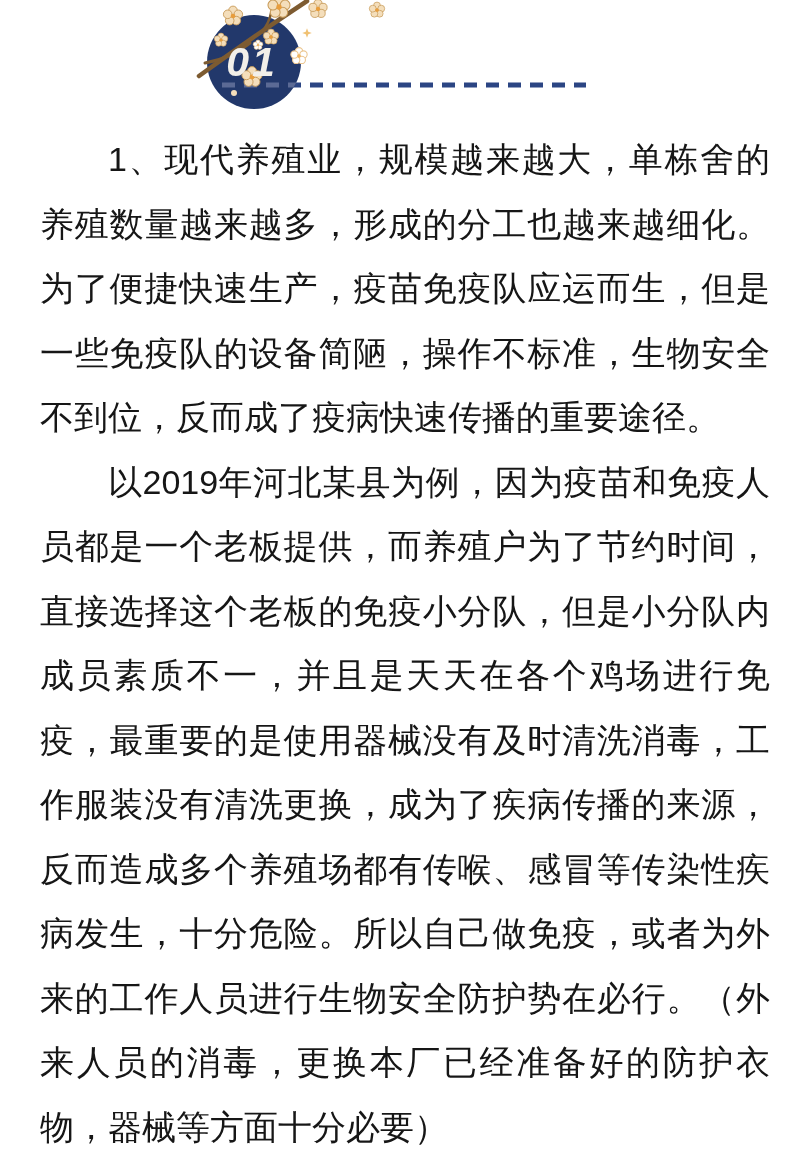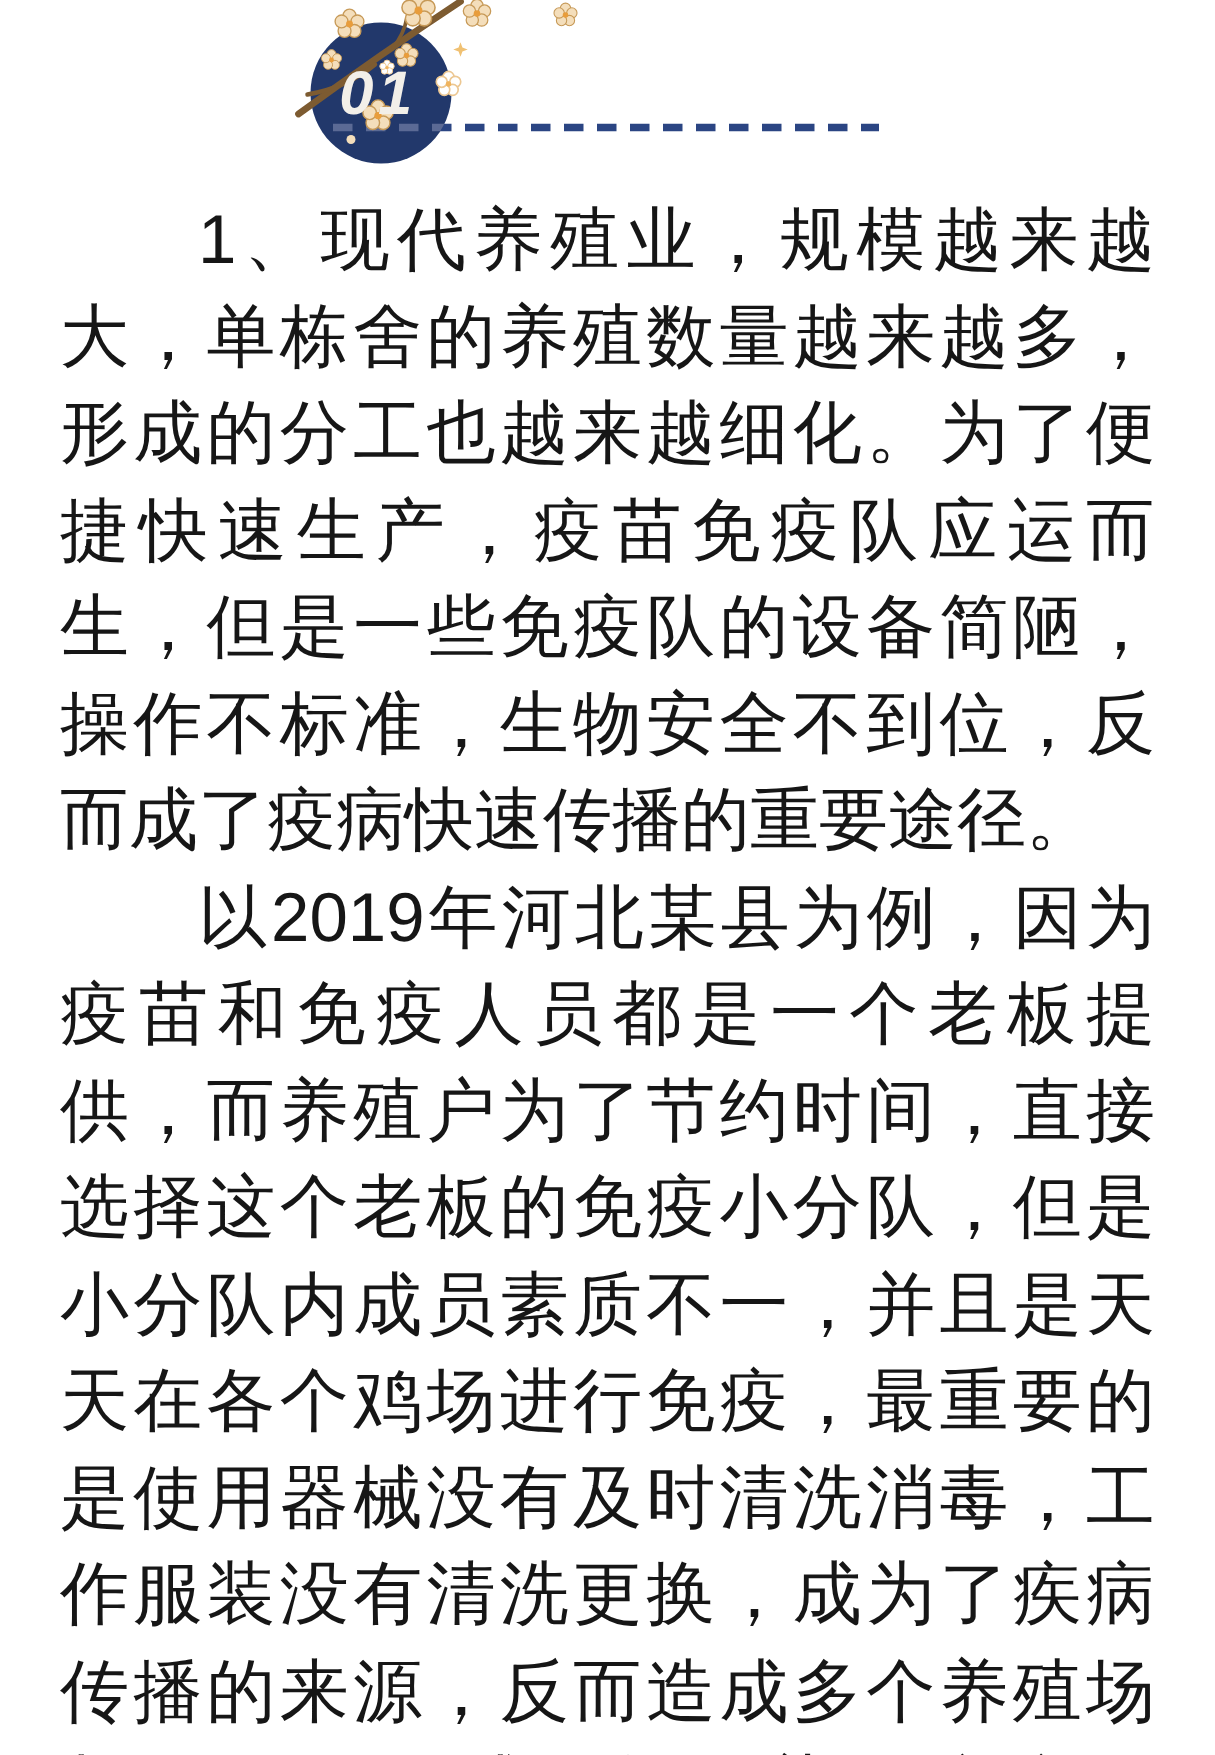--- a/index.html
+++ b/index.html
@@ -31,21 +31,21 @@
     letter-spacing: 2px;
     color: #2d4a87;
     white-space: nowrap;
   }
   .content {
     padding: 2px 40px 0 40px;
     color: #161616;
   }
   .content p {
     margin: 0;
-    font-size: 46px;
+    font-size: 34px;
     line-height: 64.5px;
     text-align: justify;
     text-justify: inter-ideograph;
     text-indent: 2em;
     word-break: break-all;
   }
   
   .petal   { fill: #f4debb; stroke: #c79a58; stroke-width: 0.9; }
   .petal-o { fill: #ffffff; stroke: #ecc792; stroke-width: 1.3; }
   .fcenter   { fill: #e89d3c; }

